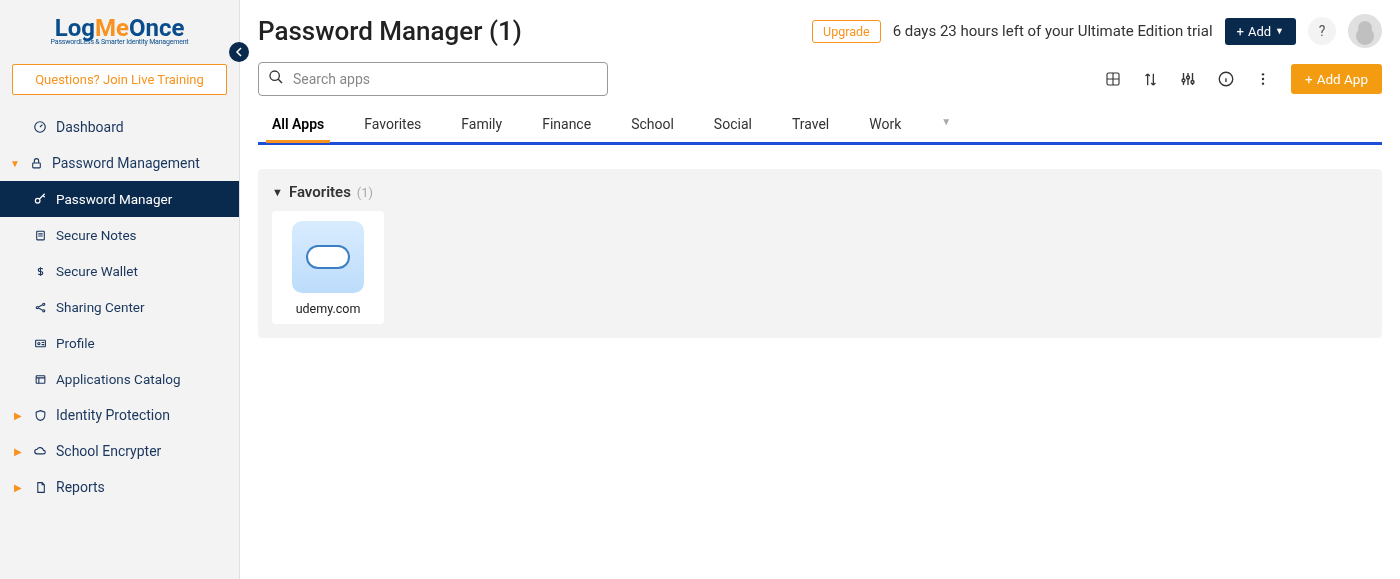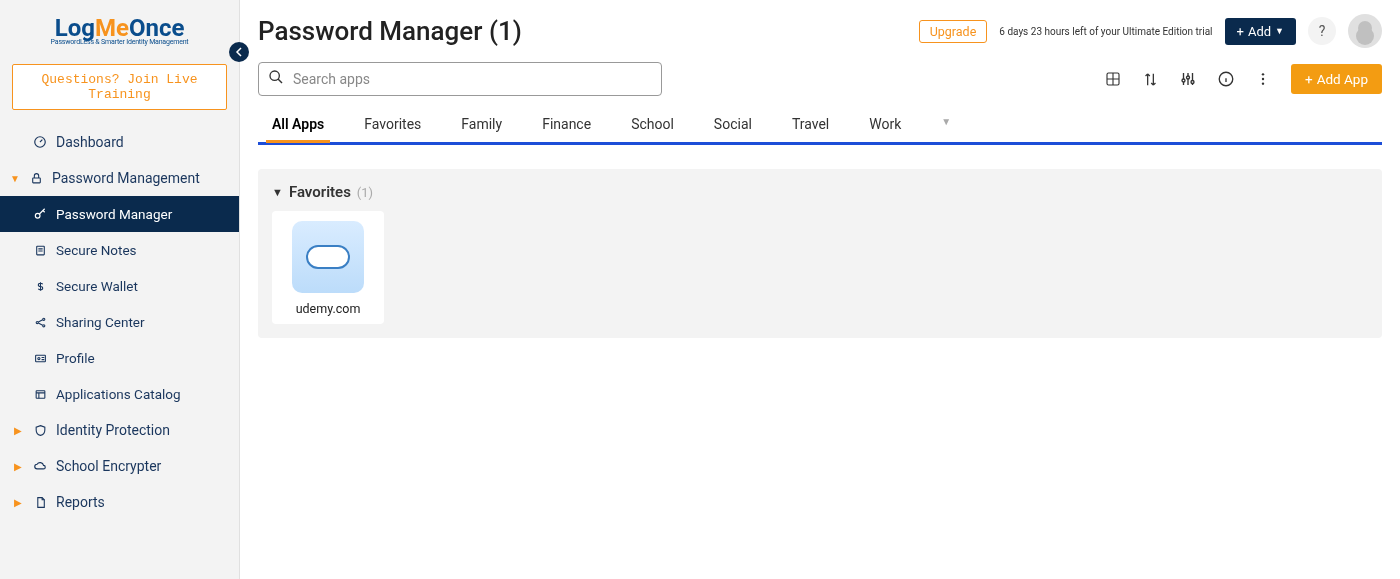--- a/index.html
+++ b/index.html
@@ -6,49 +6,49 @@
     body { background: #fff; color: #333; width: 1400px; height: 579px; overflow: hidden; display: flex; }
     
     
     .sidebar { width: 240px; background: #f3f3f3; border-right: 1px solid #e0e0e0; display: flex; flex-direction: column; position: relative; }
     .logo-area { padding: 16px 12px 10px; text-align: center; }
     .logo { font-size: 24px; font-weight: bold; line-height: 1; }
     .logo .log { color: #0a4d8c; }
     .logo .me { color: #f7931e; }
     .logo .once { color: #0a4d8c; }
     .logo-caption { font-size: 7px; color: #0a4d8c; margin-top: -2px; letter-spacing: -0.2px; }
-    .live-training { margin: 8px 12px 14px; padding: 7px 8px; border: 1px solid #f7931e; color: #f7931e; text-align: center; font-size: 13px; cursor: pointer; border-radius: 2px; background: #fff; font-family: Liberation Mono, monospace; }
+    .live-training { margin: 8px 12px 14px; padding: 7px 8px; border: 1px solid #f7931e; color: #f7931e; text-align: center; font-size: 13px; cursor: pointer; border-radius: 2px; background: #fff; }
     
     .sidebar-collapse { position: absolute; right: -10px; top: 42px; width: 20px; height: 20px; background: #0a2a4d; border-radius: 50%; display: flex; align-items: center; justify-content: center; cursor: pointer; }
     .sidebar-collapse svg { fill: #fff; }
     
     .nav-item { display: flex; align-items: center; padding: 10px 14px; font-size: 14px; color: #1a365d; cursor: pointer; gap: 8px; }
     .nav-item.expanded { padding-left: 10px; }
     .nav-item.section .caret { color: #f7931e; font-size: 10px; width: 10px; }
     .nav-item .icon { width: 16px; display: inline-flex; justify-content: center; color: #1a365d; }
     
     .subnav { }
     .subnav .nav-item { padding-left: 32px; font-size: 13.5px; color: #1a365d; }
     .subnav .nav-item.active { background: #0a2a4d; color: #fff; }
     .subnav .nav-item.active .icon { color: #fff; }
     
     
     .main { flex: 1; display: flex; flex-direction: column; padding: 14px 18px 0; }
     .topbar { display: flex; align-items: center; justify-content: space-between; margin-bottom: 14px; }
     .page-title { font-size: 26px; font-weight: 500; color: #222; }
     .topbar-right { display: flex; align-items: center; gap: 12px; }
     .upgrade-badge { border: 1px solid #f7931e; color: #f7931e; padding: 3px 10px; font-size: 12.5px; border-radius: 3px; cursor: pointer; text-align: center; }
-    .trial-text { font-size: 10px; color: #333; }
+    .trial-text { font-size: 15px; color: #333; }
     .add-btn { background: #0a2a4d; color: #fff; padding: 6px 12px; font-size: 13px; border-radius: 3px; cursor: pointer; display: flex; align-items: center; gap: 4px; }
     .help-circle { width: 28px; height: 28px; border-radius: 50%; background: #f3f3f3; display: flex; align-items: center; justify-content: center; font-size: 14px; cursor: pointer; color: #555; }
     .avatar { width: 34px; height: 34px; border-radius: 50%; background: #e0e0e0; display: flex; align-items: center; justify-content: center; cursor: pointer; }
     .avatar-inner { width: 14px; height: 14px; border-radius: 50%; background: #c0c0c0; box-shadow: 0 8px 0 2px #c0c0c0; margin-top: -6px; }
     
     .searchbar-row { display: flex; align-items: center; justify-content: space-between; margin-bottom: 14px; }
-    .search-wrap { position: relative; width: 404px; }
+    .search-wrap { position: relative; width: 350px; }
     .search-input { width: 100%; padding: 8px 12px 8px 34px; border: 1px solid #999; border-radius: 4px; font-size: 14px; }
     .search-input::placeholder { color: #888; }
     .search-icon-pos { position: absolute; left: 10px; top: 50%; transform: translateY(-50%); color: #333; }
     .toolbar-icons { display: flex; align-items: center; gap: 20px; }
     .tool-icon { cursor: pointer; color: #333; display: flex; align-items: center; }
     .add-app-btn { background: #f39c12; color: #fff; padding: 7px 14px; font-size: 13.5px; border-radius: 3px; cursor: pointer; display: flex; align-items: center; gap: 4px; }
     
     .tabs { display: flex; gap: 36px; border-bottom: 3px solid #1d4ed8; padding: 0 12px; text-align: center; }
     .tab { padding: 6px 2px 10px; font-size: 14px; color: #333; cursor: pointer; position: relative; }
     .tab.active { font-weight: 600; color: #000; }

